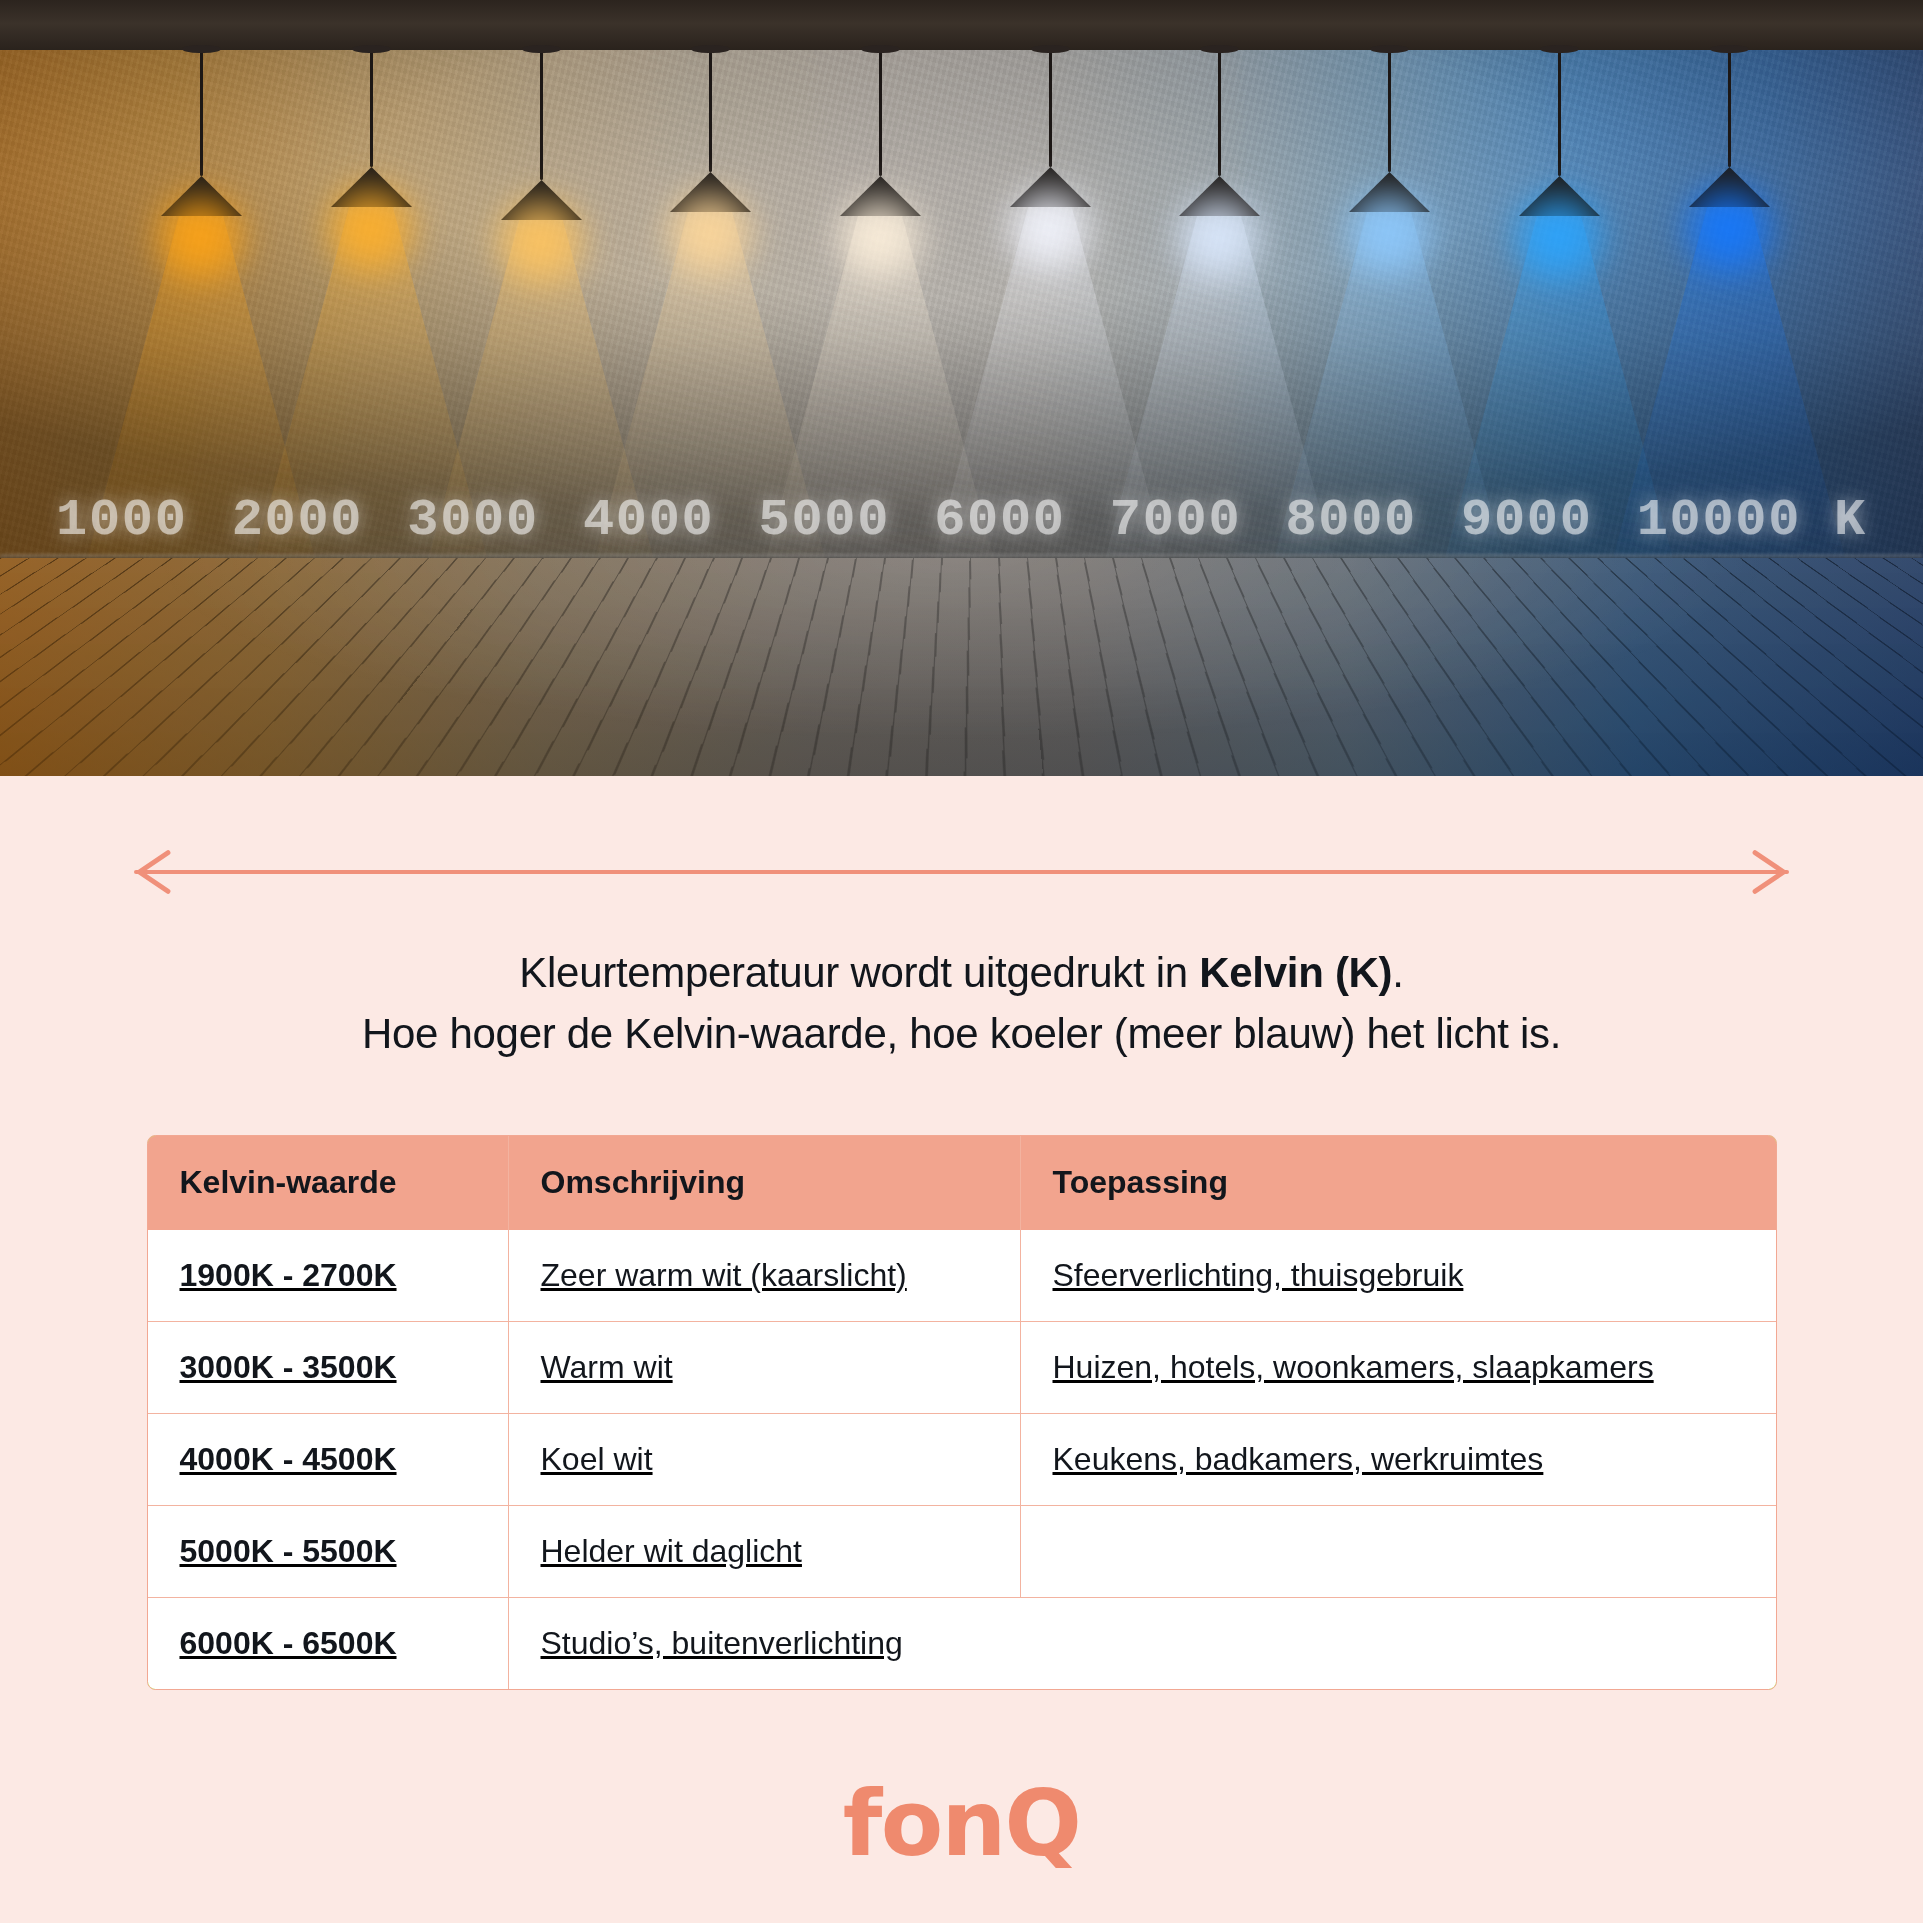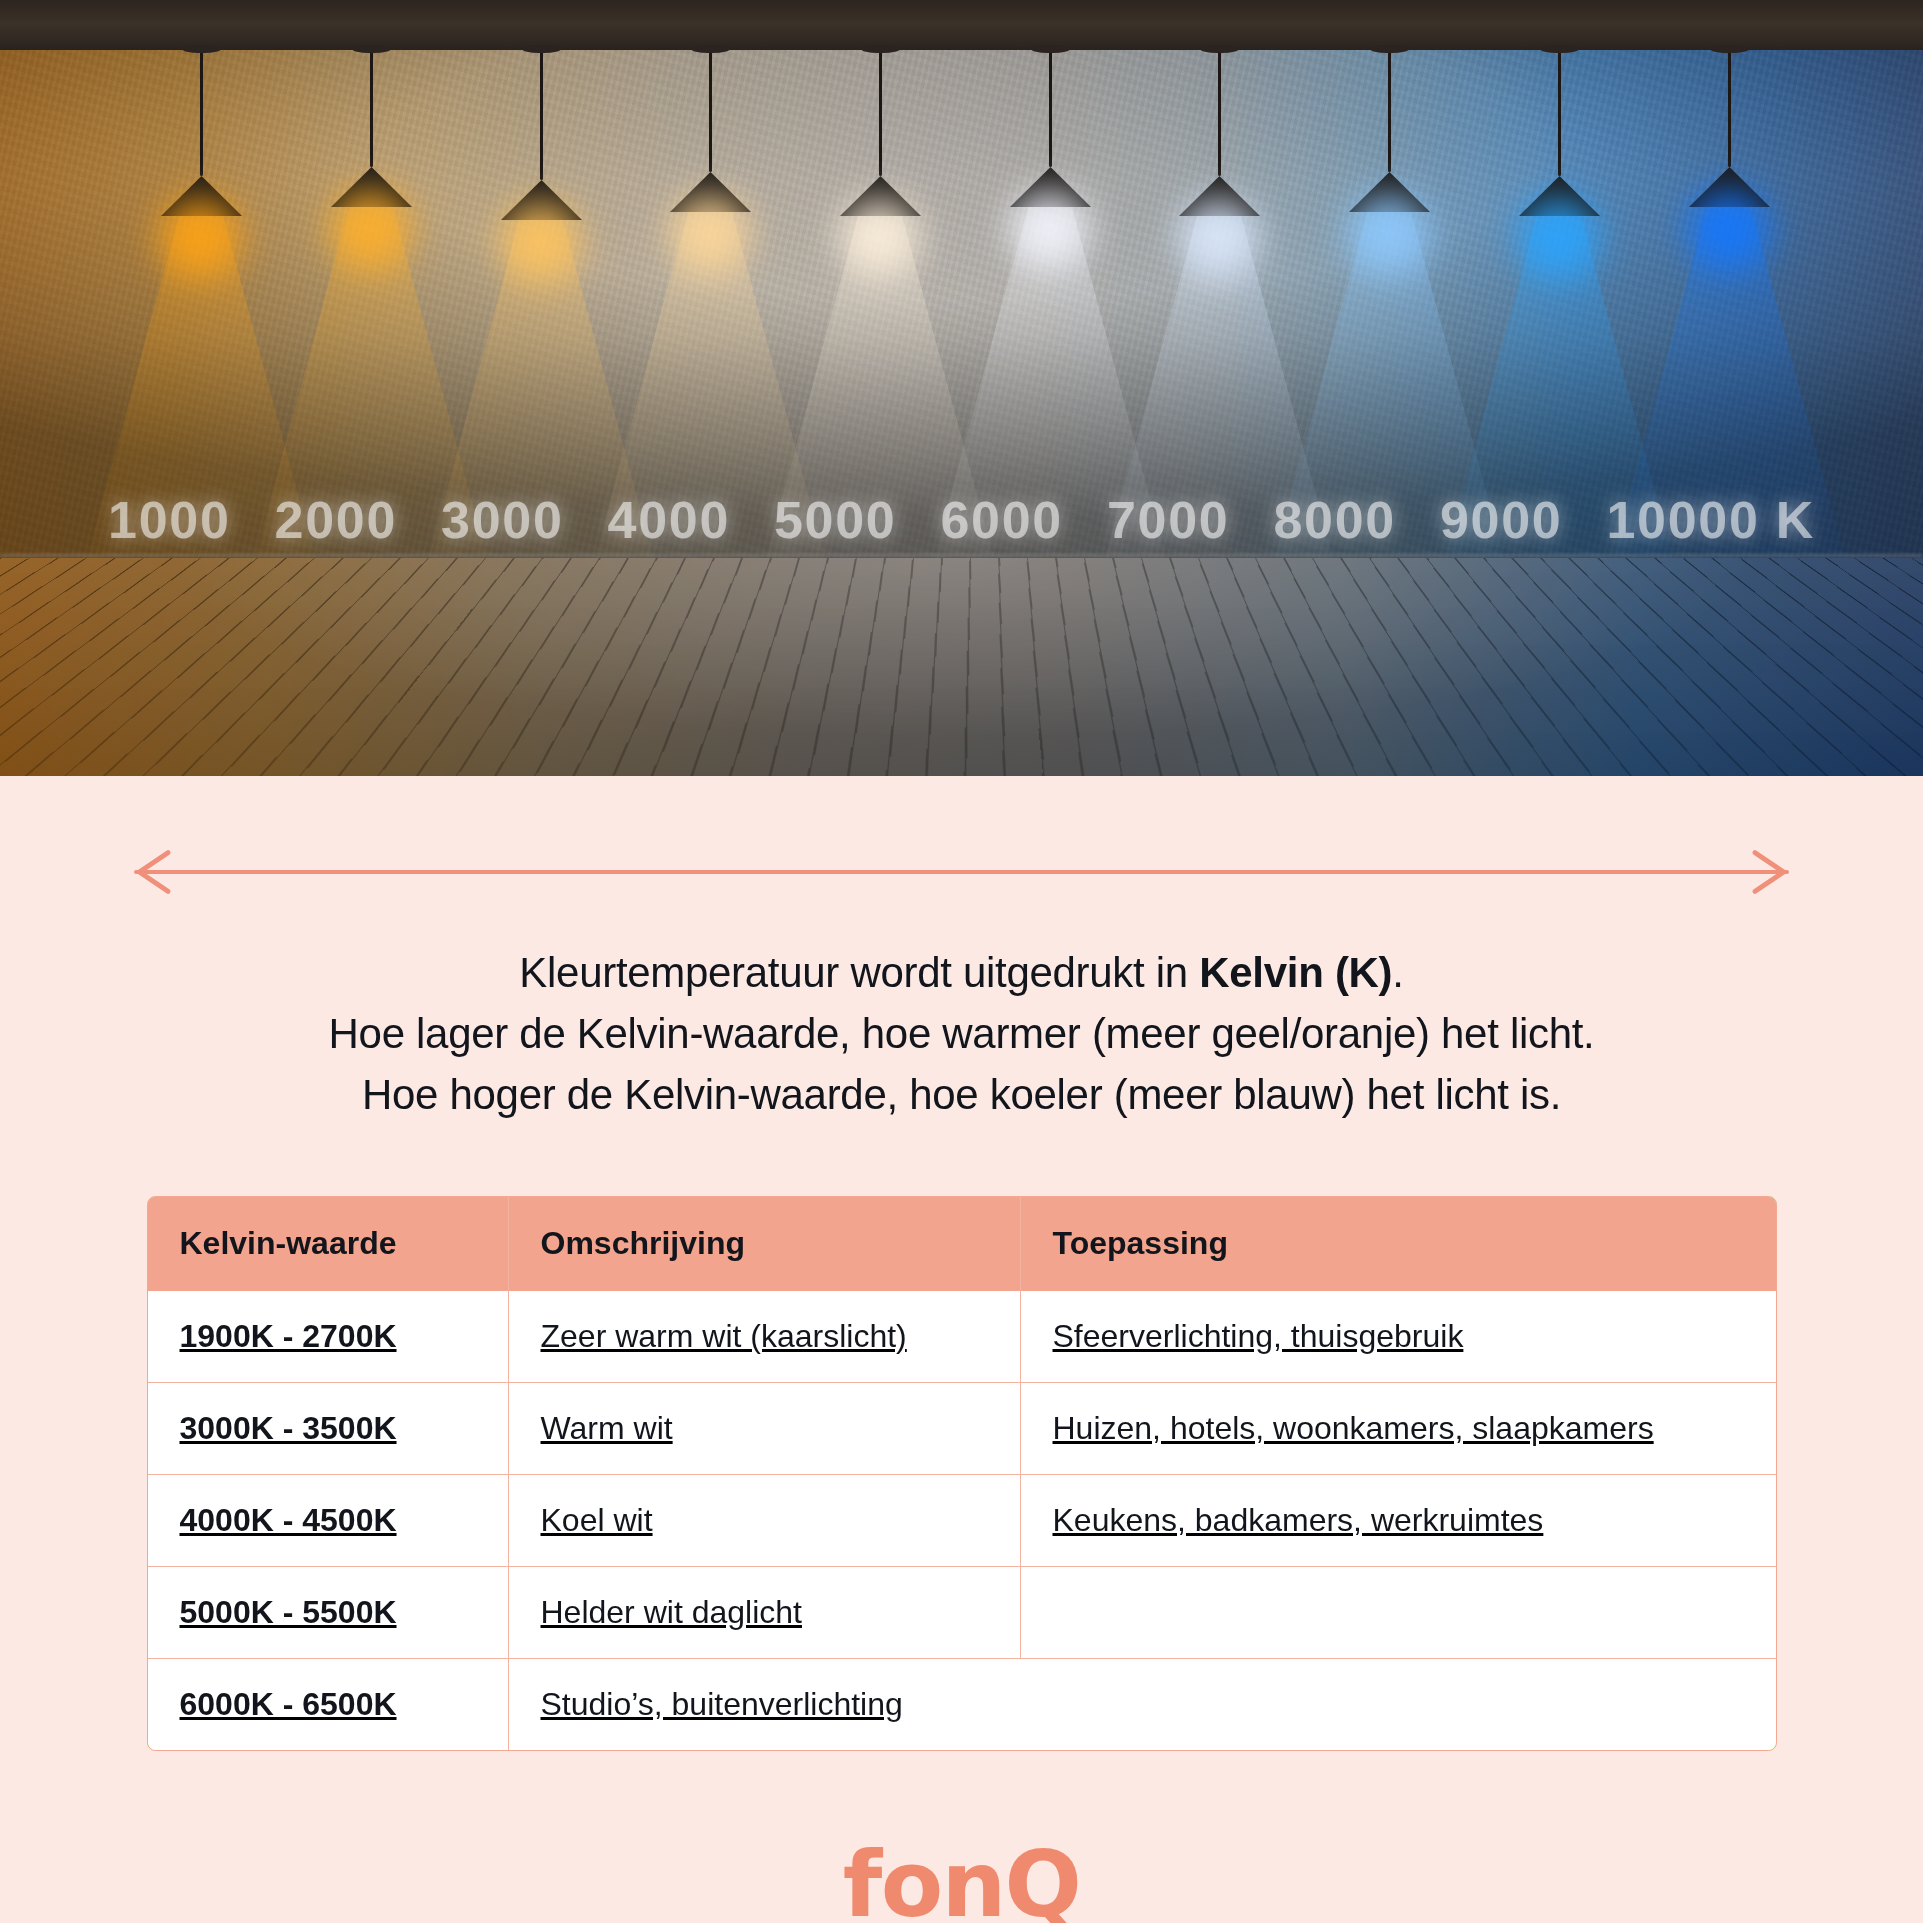--- a/index.html
+++ b/index.html
@@ -96,21 +96,21 @@
   }
   .beam{
     position:absolute;margin-left:-126px;width:252px;height:394px;
     clip-path:polygon(42% 0%, 58% 0%, 100% 100%, 0% 100%);
     filter:blur(11.7px);opacity:.55;
   }
 
   .scale-numbers{
     position:absolute;left:0;top:482px;width:100%;height:76px;
     display:flex;align-items:center;justify-content:center;gap:44px;
-    font-family:Liberation Sans, sans-serif;
+    font-family:Liberation Mono, monospace;
     font-size:52px;font-weight:700;letter-spacing:1.7px;
     color:rgba(255,255,255,0.62);
     text-shadow:0 0 18.5px rgba(255,255,255,0.55), 0 2.5px 5px rgba(0,0,0,0.45);
     mix-blend-mode:screen;
   }
   .scale-numbers span{opacity:.9;}
 
   
   .body{position:relative;padding:0 0 0 0;}
   .arrow-wrap{
@@ -271,21 +271,20 @@
       </div>
       <div class="arrow-head arrow-right">
         <svg width="52" height="52" viewBox="0 0 62 62">
             <path d="M18 8 L52 31 L18 54" fill="none" stroke="#f0907a" stroke-width="6" stroke-linecap="round" stroke-linejoin="round"></path>
           </svg>
       </div>
     </div>
 
     <div class="intro">
       <span class="line"><span>Kleurtemperatuur wordt uitgedrukt in </span><b>Kelvin (K)</b><span>.</span></span>
-      <span class="line">Hoe lager de Kelvin-waarde, hoe warmer (meer geel/oranje) het licht.</span>
       <span class="line">Hoe hoger de Kelvin-waarde, hoe koeler (meer blauw) het licht is.</span>
     </div>
 
     <div class="table">
       <div class="trow thead">
         <div class="cell c1">Kelvin-waarde</div>
         <div class="cell c2">Omschrijving</div>
         <div class="cell c3">Toepassing</div>
       </div>
       <div class="tbody" id="table-body">

